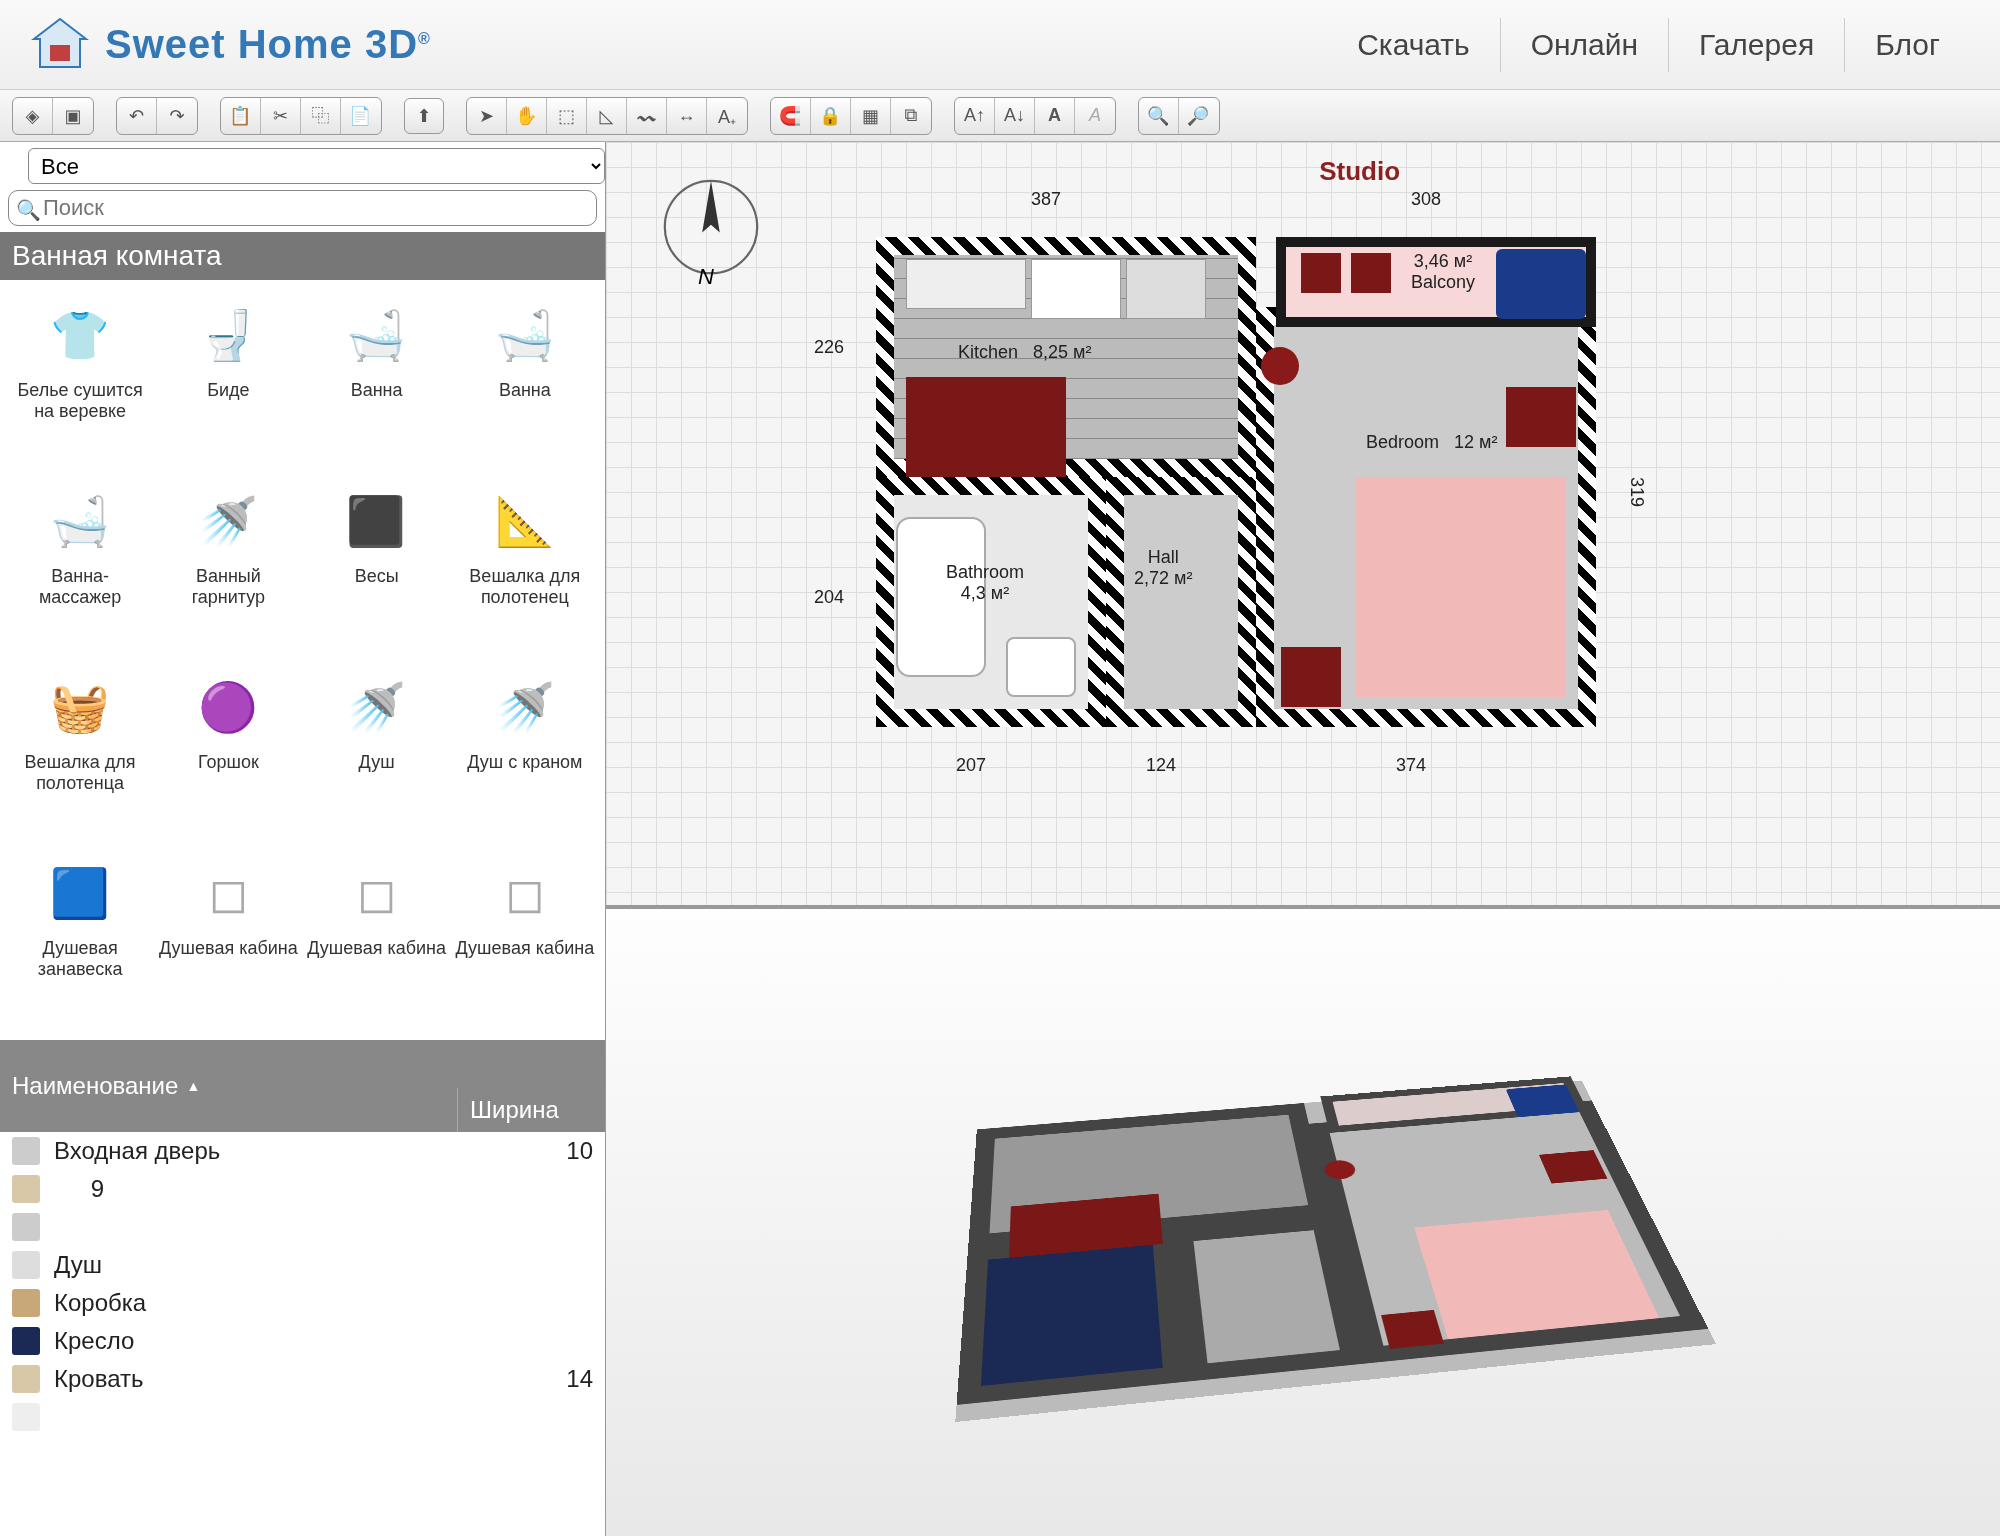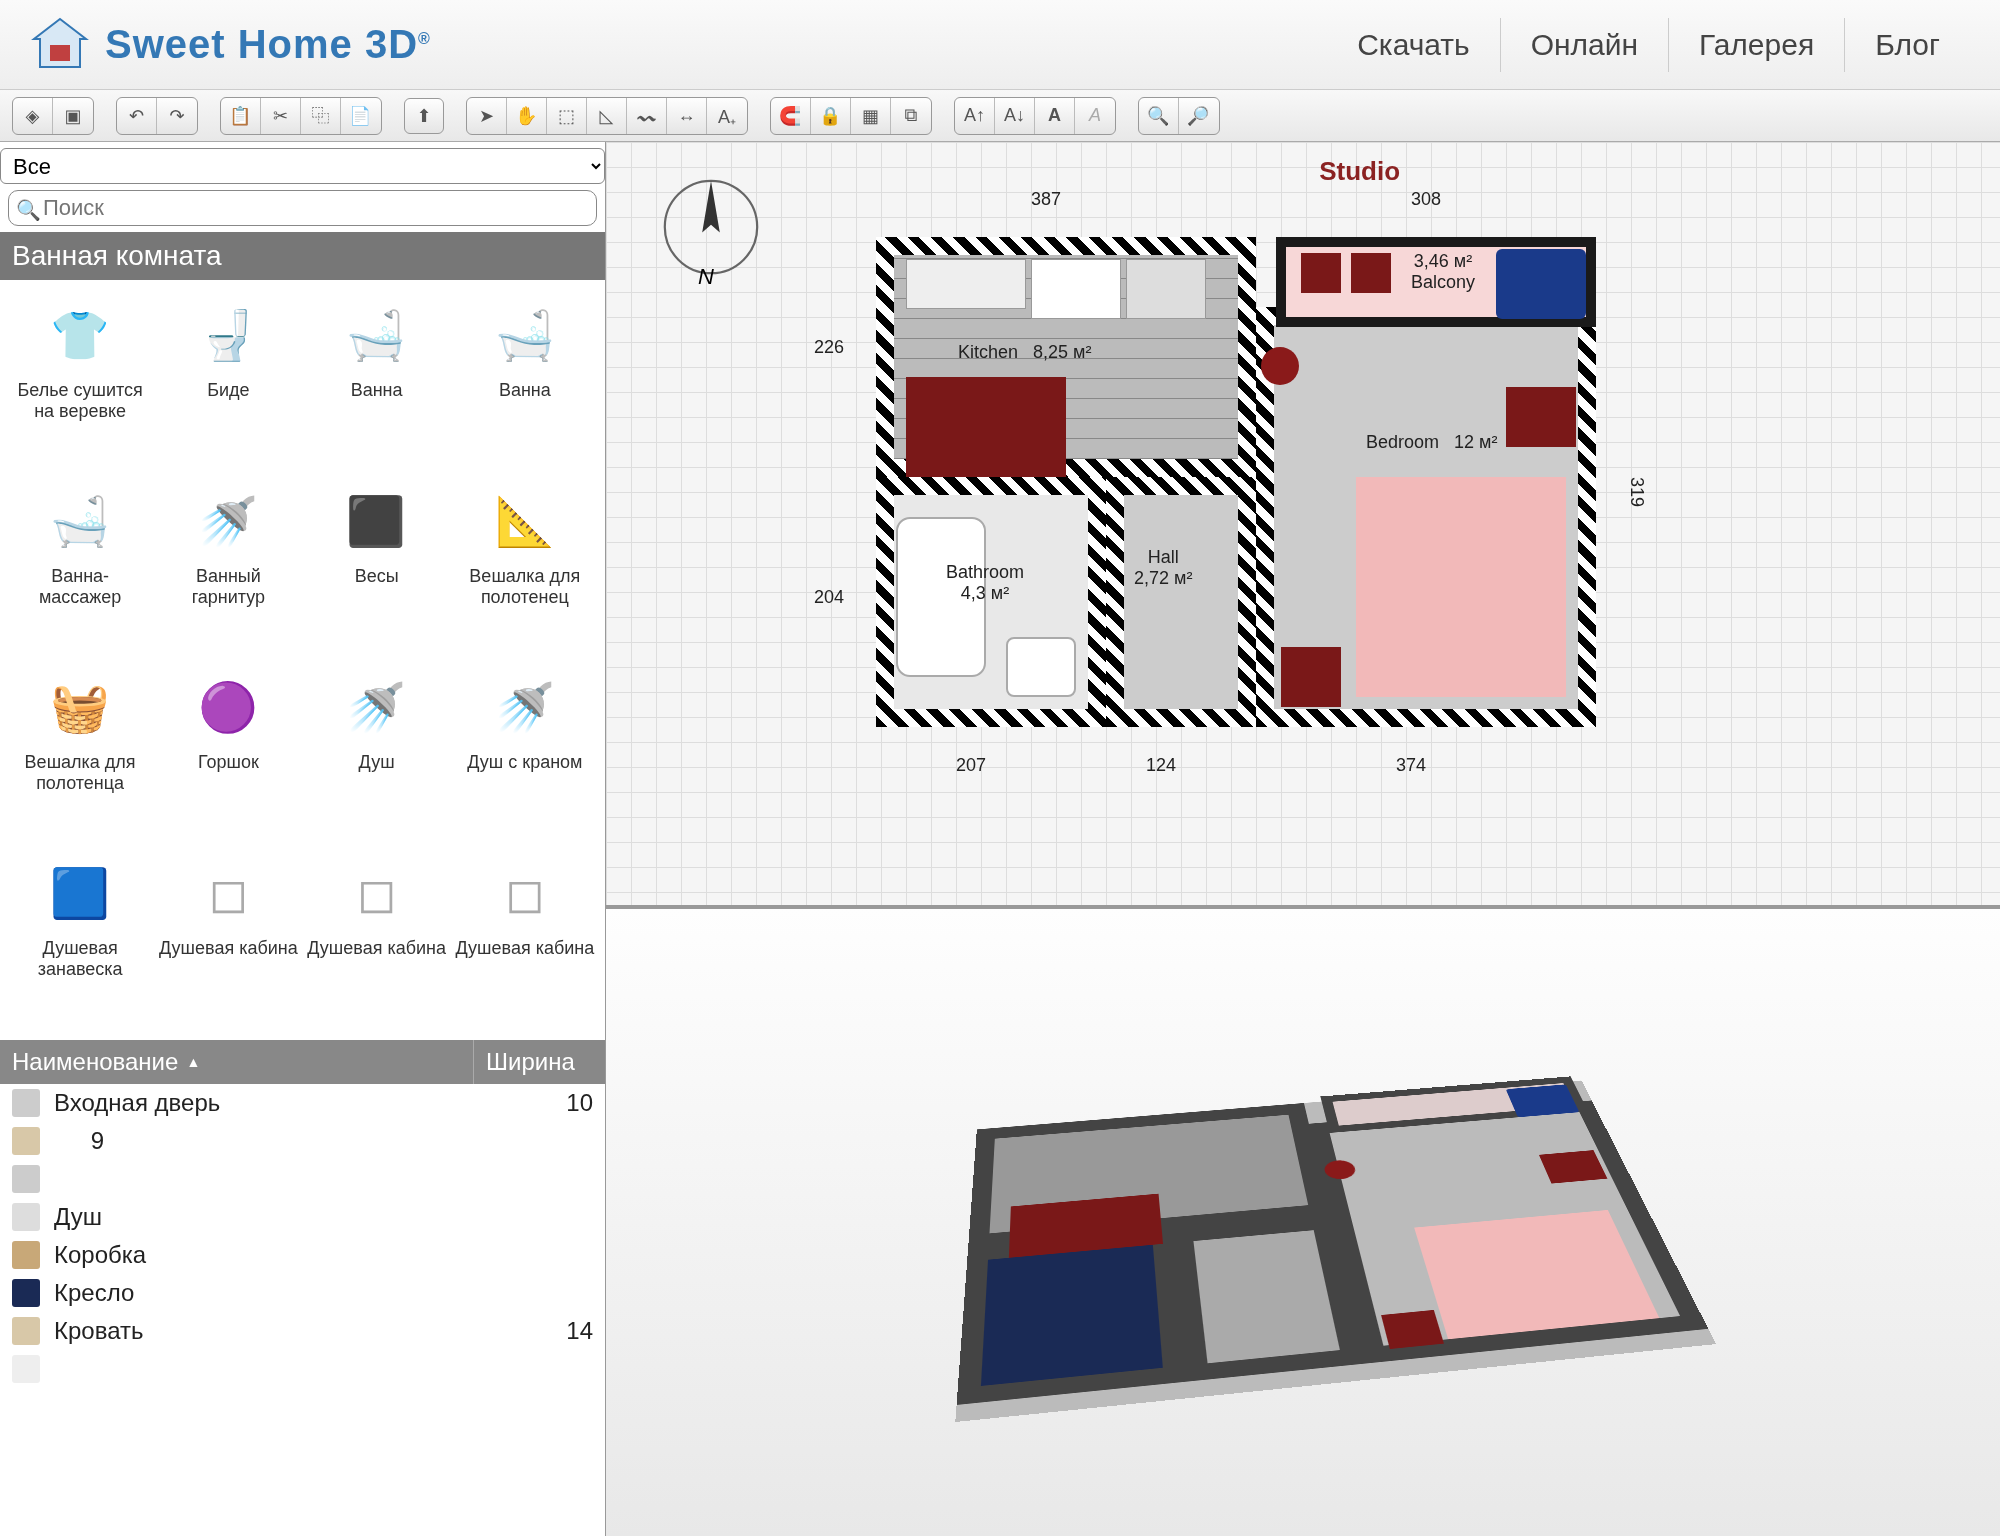--- a/index.html
+++ b/index.html
@@ -13,33 +13,33 @@
 .nav-link { padding: 10px 30px; font-size: 30px; color: #444; cursor: pointer; border-left: 1px solid #ccc; }
 .nav-link:first-child { border-left: none; }
 .toolbar { display: flex; align-items: center; padding: 8px 12px; background: linear-gradient(to bottom, #f8f8f8, #e8e8e8); border-bottom: 1px solid #aaa; height: 52px; gap: 4px; }
 .tb-group { display: flex; border: 1px solid #999; border-radius: 6px; background: linear-gradient(to bottom, #fefefe, #e5e5e5); overflow: hidden; }
 .tb-btn { width: 40px; height: 36px; display: flex; align-items: center; justify-content: center; border-right: 1px solid #bbb; cursor: pointer; font-size: 18px; color: #555; }
 .tb-btn:last-child { border-right: none; }
 .tb-btn.single { border: 1px solid #999; border-radius: 6px; background: linear-gradient(to bottom, #fefefe, #e5e5e5); }
 .tb-sep { width: 14px; }
 .main { display: flex; height: calc(100% - 142px); }
 .sidebar { width: 606px; background: #fff; border-right: 1px solid #999; display: flex; flex-direction: column; }
-.filter-row { padding: 6px 0; }
+.filter-row { padding: 6px 0; margin-left: 28px; }
 .filter-select { width: 100%; height: 36px; font-size: 22px; border: 1px solid #888; border-radius: 6px; padding: 0 8px; background:#fff; }
 .search-row { padding: 0 8px 6px; position: relative; }
 .search-input { width: 100%; height: 36px; font-size: 22px; border: 1px solid #888; border-radius: 10px; padding: 0 8px 0 34px; }
 .search-icon { position: absolute; left: 16px; top: 8px; font-size: 20px; color: #666; }
 .category-header { background: #777; color: #fff; padding: 8px 12px; font-size: 28px; }
 .furniture-grid { display: grid; grid-template-columns: repeat(4, 1fr); gap: 4px; padding: 10px 8px; overflow-y: auto; }
 .furniture-item { text-align: center; cursor: pointer; }
 .furniture-thumb { width: 100%; height: 90px; display: flex; align-items: center; justify-content: center; font-size: 48px; color: #aaa; }
 .furniture-label { font-size: 18px; color: #333; line-height: 1.15; padding: 0 2px; }
 .table-header { display: flex; background: #888; color: #fff; font-size: 24px; }
 .th-name { flex: 1; padding: 8px 12px; display:flex; align-items:center; gap:8px;}
-.th-width { width: 132px; padding: 8px 12px; border-left: 1px solid #aaa; }
+.th-width { width: 148px; padding: 8px 12px; border-left: 1px solid #aaa; margin-top: 48px; }
 .furniture-list { overflow-y: auto; background:#fff; flex:1;}
 .list-row { display: flex; align-items: center; padding: 5px 12px; font-size: 24px; color: #222; }
 .list-icon { width: 28px; height: 28px; margin-right: 14px; background: #ccc; border-radius: 3px; }
 .list-row .nm { flex: 1; }
 .list-row .wd { width: 50px; text-align: right; }
 .canvas-area { flex: 1; display: flex; flex-direction: column; }
 .plan-view { flex: 0 0 55%; background: #f5f5f5; position: relative; border-bottom: 4px solid #999; overflow:hidden;}
 .grid-bg { position: absolute; inset: 0; background-image: linear-gradient(#ddd 1px, transparent 1px), linear-gradient(90deg, #ddd 1px, transparent 1px); background-size: 25px 25px; }
 .plan-title { position: absolute; top: 14px; left: 50%; transform: translateX(20%); color: #8b2222; font-size: 26px; font-weight: bold; }
 .compass { position: absolute; top: 30px; left: 50px; width: 110px; height: 110px; }

